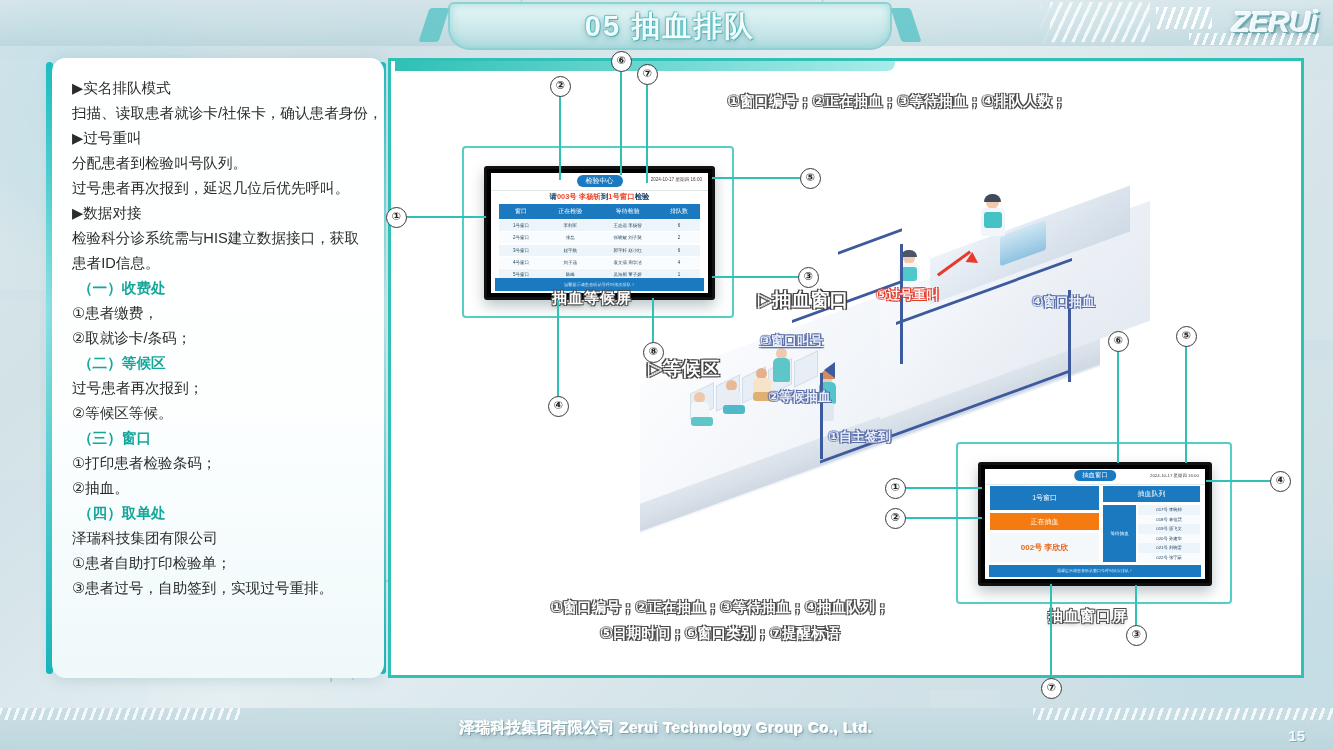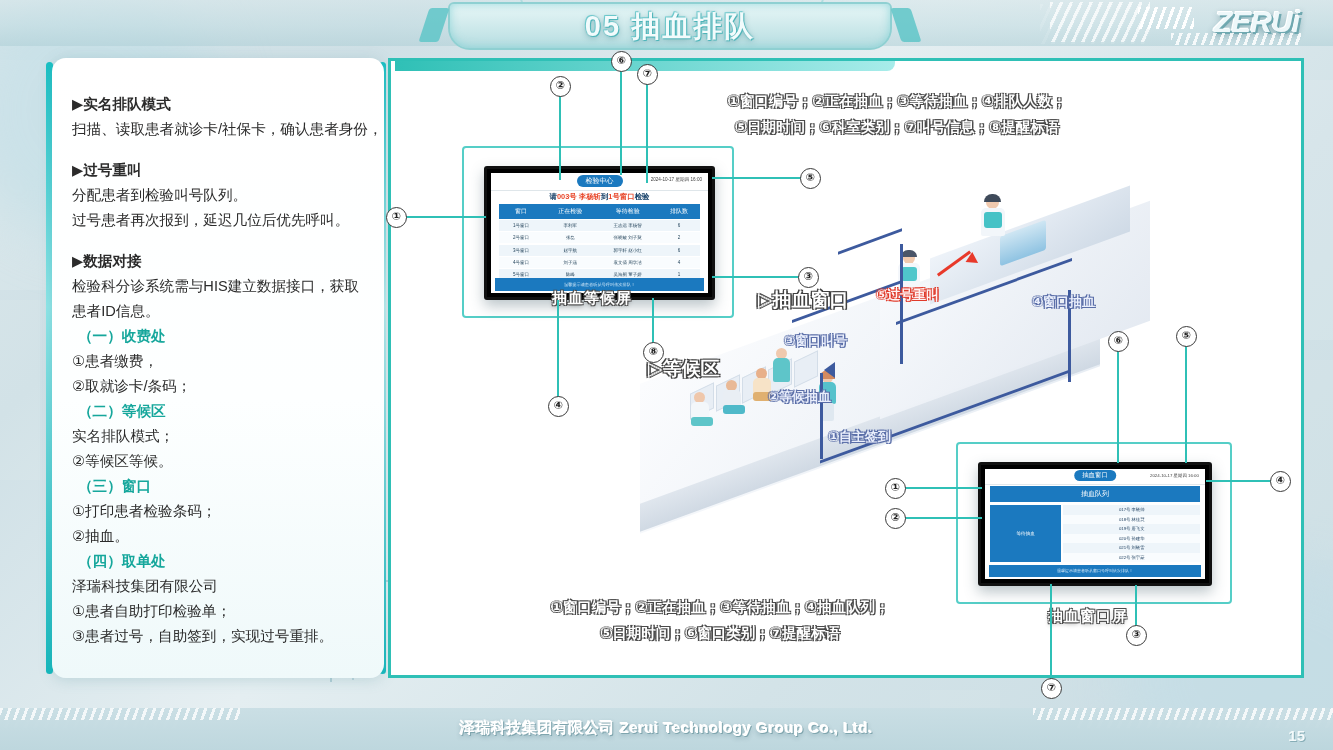--- a/index.html
+++ b/index.html
@@ -25,40 +25,40 @@
   .title-plate:before{content:"";position:absolute;left:-26px;top:4px;width:20px;height:34px;
      background:#5fc6c8;transform:skewX(-18deg);border-radius:3px;opacity:.85;}
   .title-plate:after{content:"";position:absolute;right:-26px;top:4px;width:20px;height:34px;
      background:#5fc6c8;transform:skewX(18deg);border-radius:3px;opacity:.85;}
   .title-txt{position:absolute;left:0;right:0;top:0;height:44px;line-height:44px;text-align:center;
      font-size:29px;font-weight:bold;color:#f2fbfc;letter-spacing:2px;
      text-shadow:0 0 2px #3aa7ad,1px 1px 0 #55b9bd,-1px -1px 0 #7fd3d6,0 2px 6px rgba(0,90,100,.35);}
   .hdr-tab{position:absolute;left:520px;top:-12px;width:300px;height:18px;
      border:2px solid #9fd9db;border-top:none;border-radius:0 0 10px 10px;opacity:.7;}
   .hdr-hatch-l{left:1050px;top:2px;width:100px;height:40px;}
-  .logo{position:absolute;right:28px;top:3px;width:165px;height:40px;}
+  .logo{position:absolute;right:10px;top:3px;width:165px;height:40px;}
   .logo-txt{position:absolute;right:6px;top:2px;font-size:30px;font-style:italic;font-weight:bold;
      color:#eef8fa;letter-spacing:-1px;
      text-shadow:2px 2px 0 #6fa8b0,-1px -1px 0 #ffffff,0 3px 7px rgba(0,70,85,.45);}
   .logo-hatch{position:absolute;left:-2px;top:4px;width:56px;height:22px;
      background:repeating-linear-gradient(110deg,#ffffff 0 3px,rgba(255,255,255,0) 3px 8px);}
   .logo-hatch2{position:absolute;right:4px;bottom:-2px;width:130px;height:12px;
      background:repeating-linear-gradient(110deg,#ffffff 0 3px,rgba(255,255,255,0) 3px 8px);opacity:.85;}
 
   
   .left-panel{position:absolute;left:52px;top:58px;width:332px;height:620px;
      background:linear-gradient(180deg,#ffffff 0%,#fdffff 55%,#eff9fa 100%);
      border-radius:14px;box-shadow:0 2px 14px rgba(90,150,160,.25);}
   .lp-edge{position:absolute;left:46px;top:62px;width:7px;height:612px;border-radius:4px;
      background:linear-gradient(180deg,#17c0c4,#8fe6e8 40%,#12b8bd 100%);}
   .lp-edge2{position:absolute;left:379px;top:62px;width:7px;height:612px;border-radius:4px;
      background:linear-gradient(180deg,#17c0c4,#bdeef0 40%,#12b8bd 100%);}
   .lp-inner{position:absolute;left:20px;top:18px;right:16px;bottom:14px;}
   .lp-line{font-size:14.6px;color:#2b2b2b;line-height:25px;white-space:nowrap;}
-  .lp-line.h{font-weight:bold;margin-top:16px;}
+  .lp-line.h{font-weight:normal;}
   .lp-line.sec{color:#16a79c;font-weight:bold;padding-left:6px;}
 
   
   .diagram{position:absolute;left:388px;top:58px;width:916px;height:620px;
      background:#ffffff;}
   .edge-h{position:absolute;height:3px;background:#2fc0b6;}
   .edge-v{position:absolute;width:3px;background:#2fc0b6;}
   .frame-top-bar{position:absolute;left:395px;top:61px;width:500px;height:10px;
      background:linear-gradient(90deg,#2fc0b6,#a8ecea);border-radius:0 0 8px 0;}
 
@@ -197,21 +197,21 @@
       <div class="lp-line h">▶过号重叫</div>
       <div class="lp-line">分配患者到检验叫号队列。</div>
       <div class="lp-line">过号患者再次报到，延迟几位后优先呼叫。</div>
       <div class="lp-line h">▶数据对接</div>
       <div class="lp-line">检验科分诊系统需与HIS建立数据接口，获取</div>
       <div class="lp-line">患者ID信息。</div>
       <div class="lp-line sec">（一）收费处</div>
       <div class="lp-line">①患者缴费，</div>
       <div class="lp-line">②取就诊卡/条码；</div>
       <div class="lp-line sec">（二）等候区</div>
-      <div class="lp-line">实名排队模式；</div>
+      <div class="lp-line">过号患者再次报到；</div>
       <div class="lp-line">②等候区等候。</div>
       <div class="lp-line sec">（三）窗口</div>
       <div class="lp-line">①打印患者检验条码；</div>
       <div class="lp-line">②抽血。</div>
       <div class="lp-line sec">（四）取单处</div>
       <div class="lp-line">泽瑞科技集团有限公司</div>
       <div class="lp-line">①患者自助打印检验单；</div>
       <div class="lp-line">③患者过号，自助签到，实现过号重排。</div>
     </div>
 </div>
@@ -294,27 +294,26 @@
   <div class="arrow" style="left:824px;top:362px;border-width:8px 11px 8px 0;border-color:transparent #3d5a9e transparent transparent;"></div>
 
   <div style="position:absolute;left:934px;top:262px;width:40px;height:3px;background:#e8392a;transform:rotate(-36deg);"></div>
   <div class="arrow" style="left:968px;top:254px;border-width:6px 0 6px 11px;border-color:transparent transparent transparent #e8392a;transform:rotate(34deg);"></div>
 </div>
 
 <div class="lab lab-big" style="left:648px;top:356px;">▷等候区</div>
 <div class="lab lab-big" style="left:758px;top:287px;">▷抽血窗口</div>
 <div class="lab lab-blue" style="left:828px;top:428px;">①自主签到</div>
 <div class="lab lab-blue" style="left:768px;top:388px;">②等候抽血</div>
-<div class="lab lab-blue" style="left:784px;top:332px;">③窗口叫号</div>
+<div class="lab lab-blue" style="left:760px;top:332px;text-decoration:underline;">③窗口叫号</div>
 <div class="lab lab-blue" style="left:1032px;top:293px;">④窗口抽血</div>
 <div class="lab lab-red" style="left:876px;top:286px;">⑤过号重叫</div>
 
 <div class="note" style="left:677px;top:88px;width:440px;">
   <div>①窗口编号；②正在抽血；③等待抽血；④排队人数；</div>
-  <div>⑤日期时间；⑥科室类别；⑦叫号信息；⑧提醒标语</div>
 </div>
 <div class="note" style="left:500px;top:594px;width:440px;">
   <div>①窗口编号；②正在抽血；③等待抽血；④抽血队列；</div>
   <div>⑤日期时间；⑥窗口类别；⑦提醒标语</div>
 </div>
 
 <div class="mon-glow" style="left:462px;top:146px;width:268px;height:168px;"></div>
 <div class="mon mon1">
   <div class="m1-screen">
     <div class="m1-top">
@@ -370,20 +369,25 @@
 <div class="cap" style="left:552px;top:289px;">抽血等候屏</div>
 
 <div class="mon-glow" style="left:956px;top:442px;width:272px;height:158px;"></div>
 <div class="mon mon2">
   <div class="m2-screen">
     <div class="m2-top">
       <div class="m2-pill">抽血窗口</div>
       <div class="m2-date">2024-10-17 星期四 16:00</div>
     </div>
     <div class="m2-body">
+      <div class="m2-left">
+        <div class="m2-win">1号窗口</div>
+        <div class="m2-now">正在抽血</div>
+        <div class="m2-nm">002号 李欣欣</div>
+      </div>
       <div class="m2-right">
         <div class="m2-qh">抽血队列</div>
         <div class="m2-qbody">
           <div class="m2-wait">等待抽血</div>
           <div class="m2-list" id="m2-list">
               <div class="m2-li">017号 李晓帅</div>
               <div class="m2-li">018号 林佳慧</div>
               <div class="m2-li">019号 唐飞文</div>
               <div class="m2-li">020号 孙建华</div>
               <div class="m2-li">021号 刘晓雷</div>

